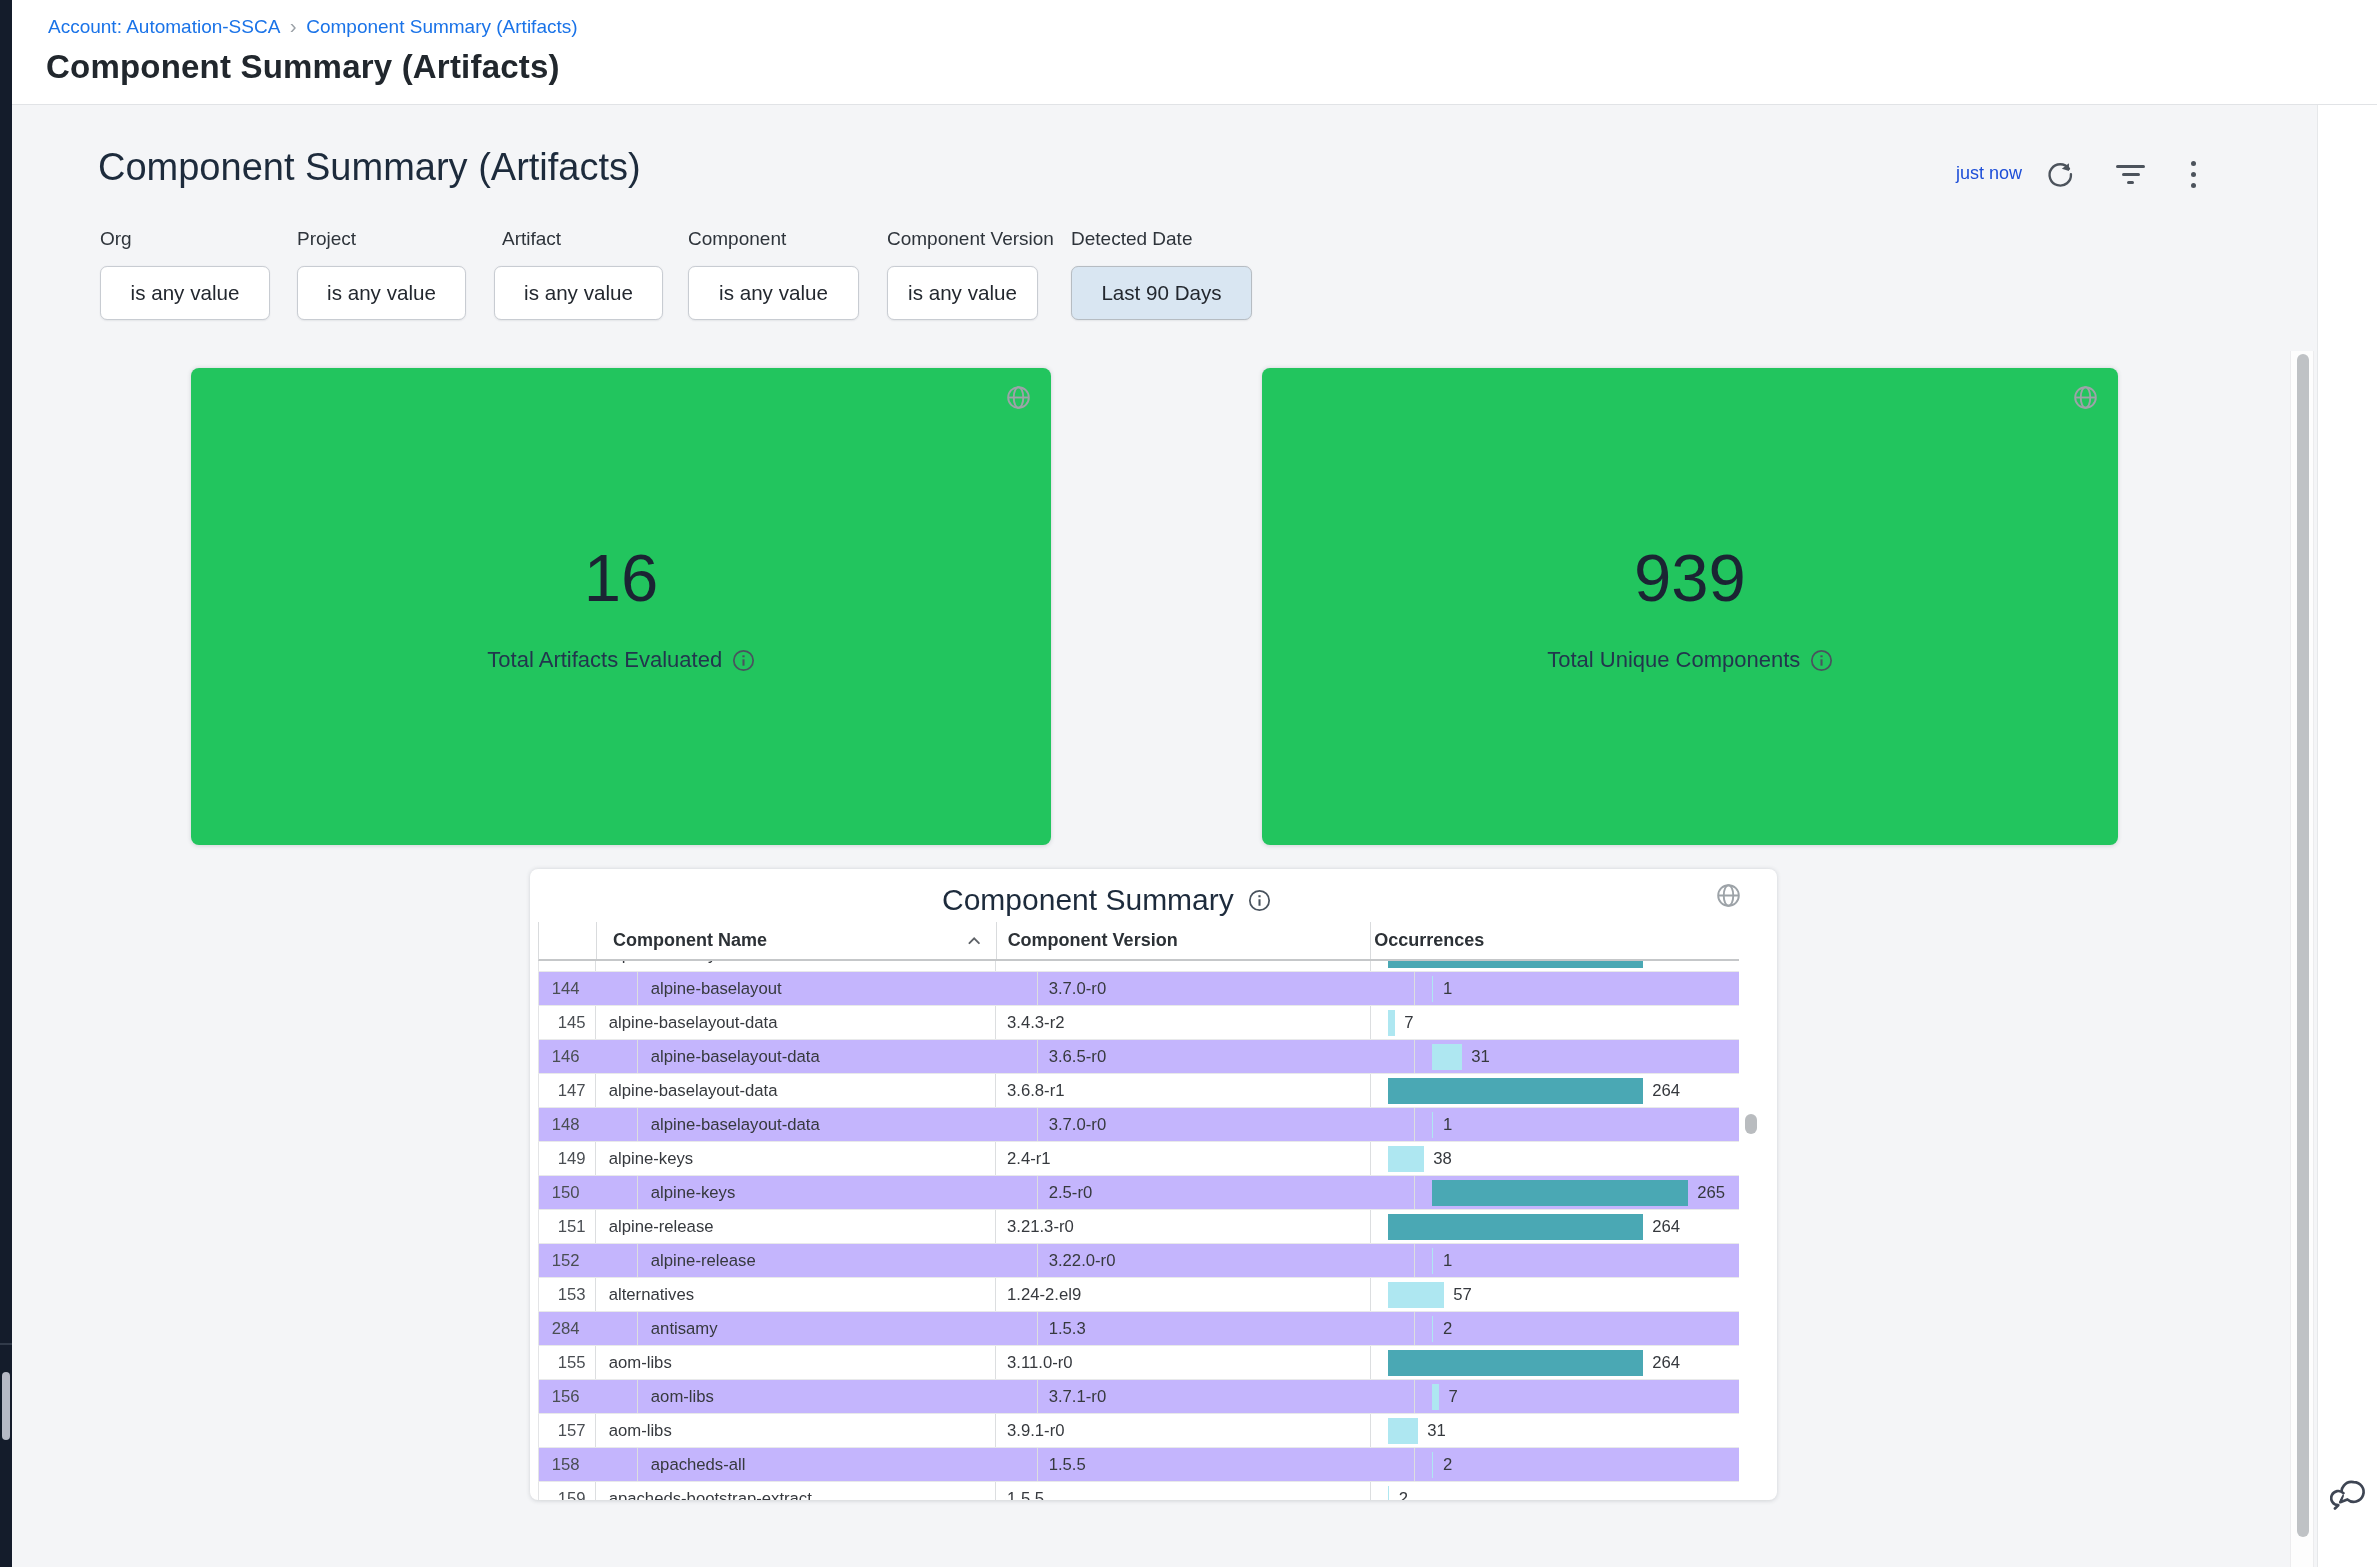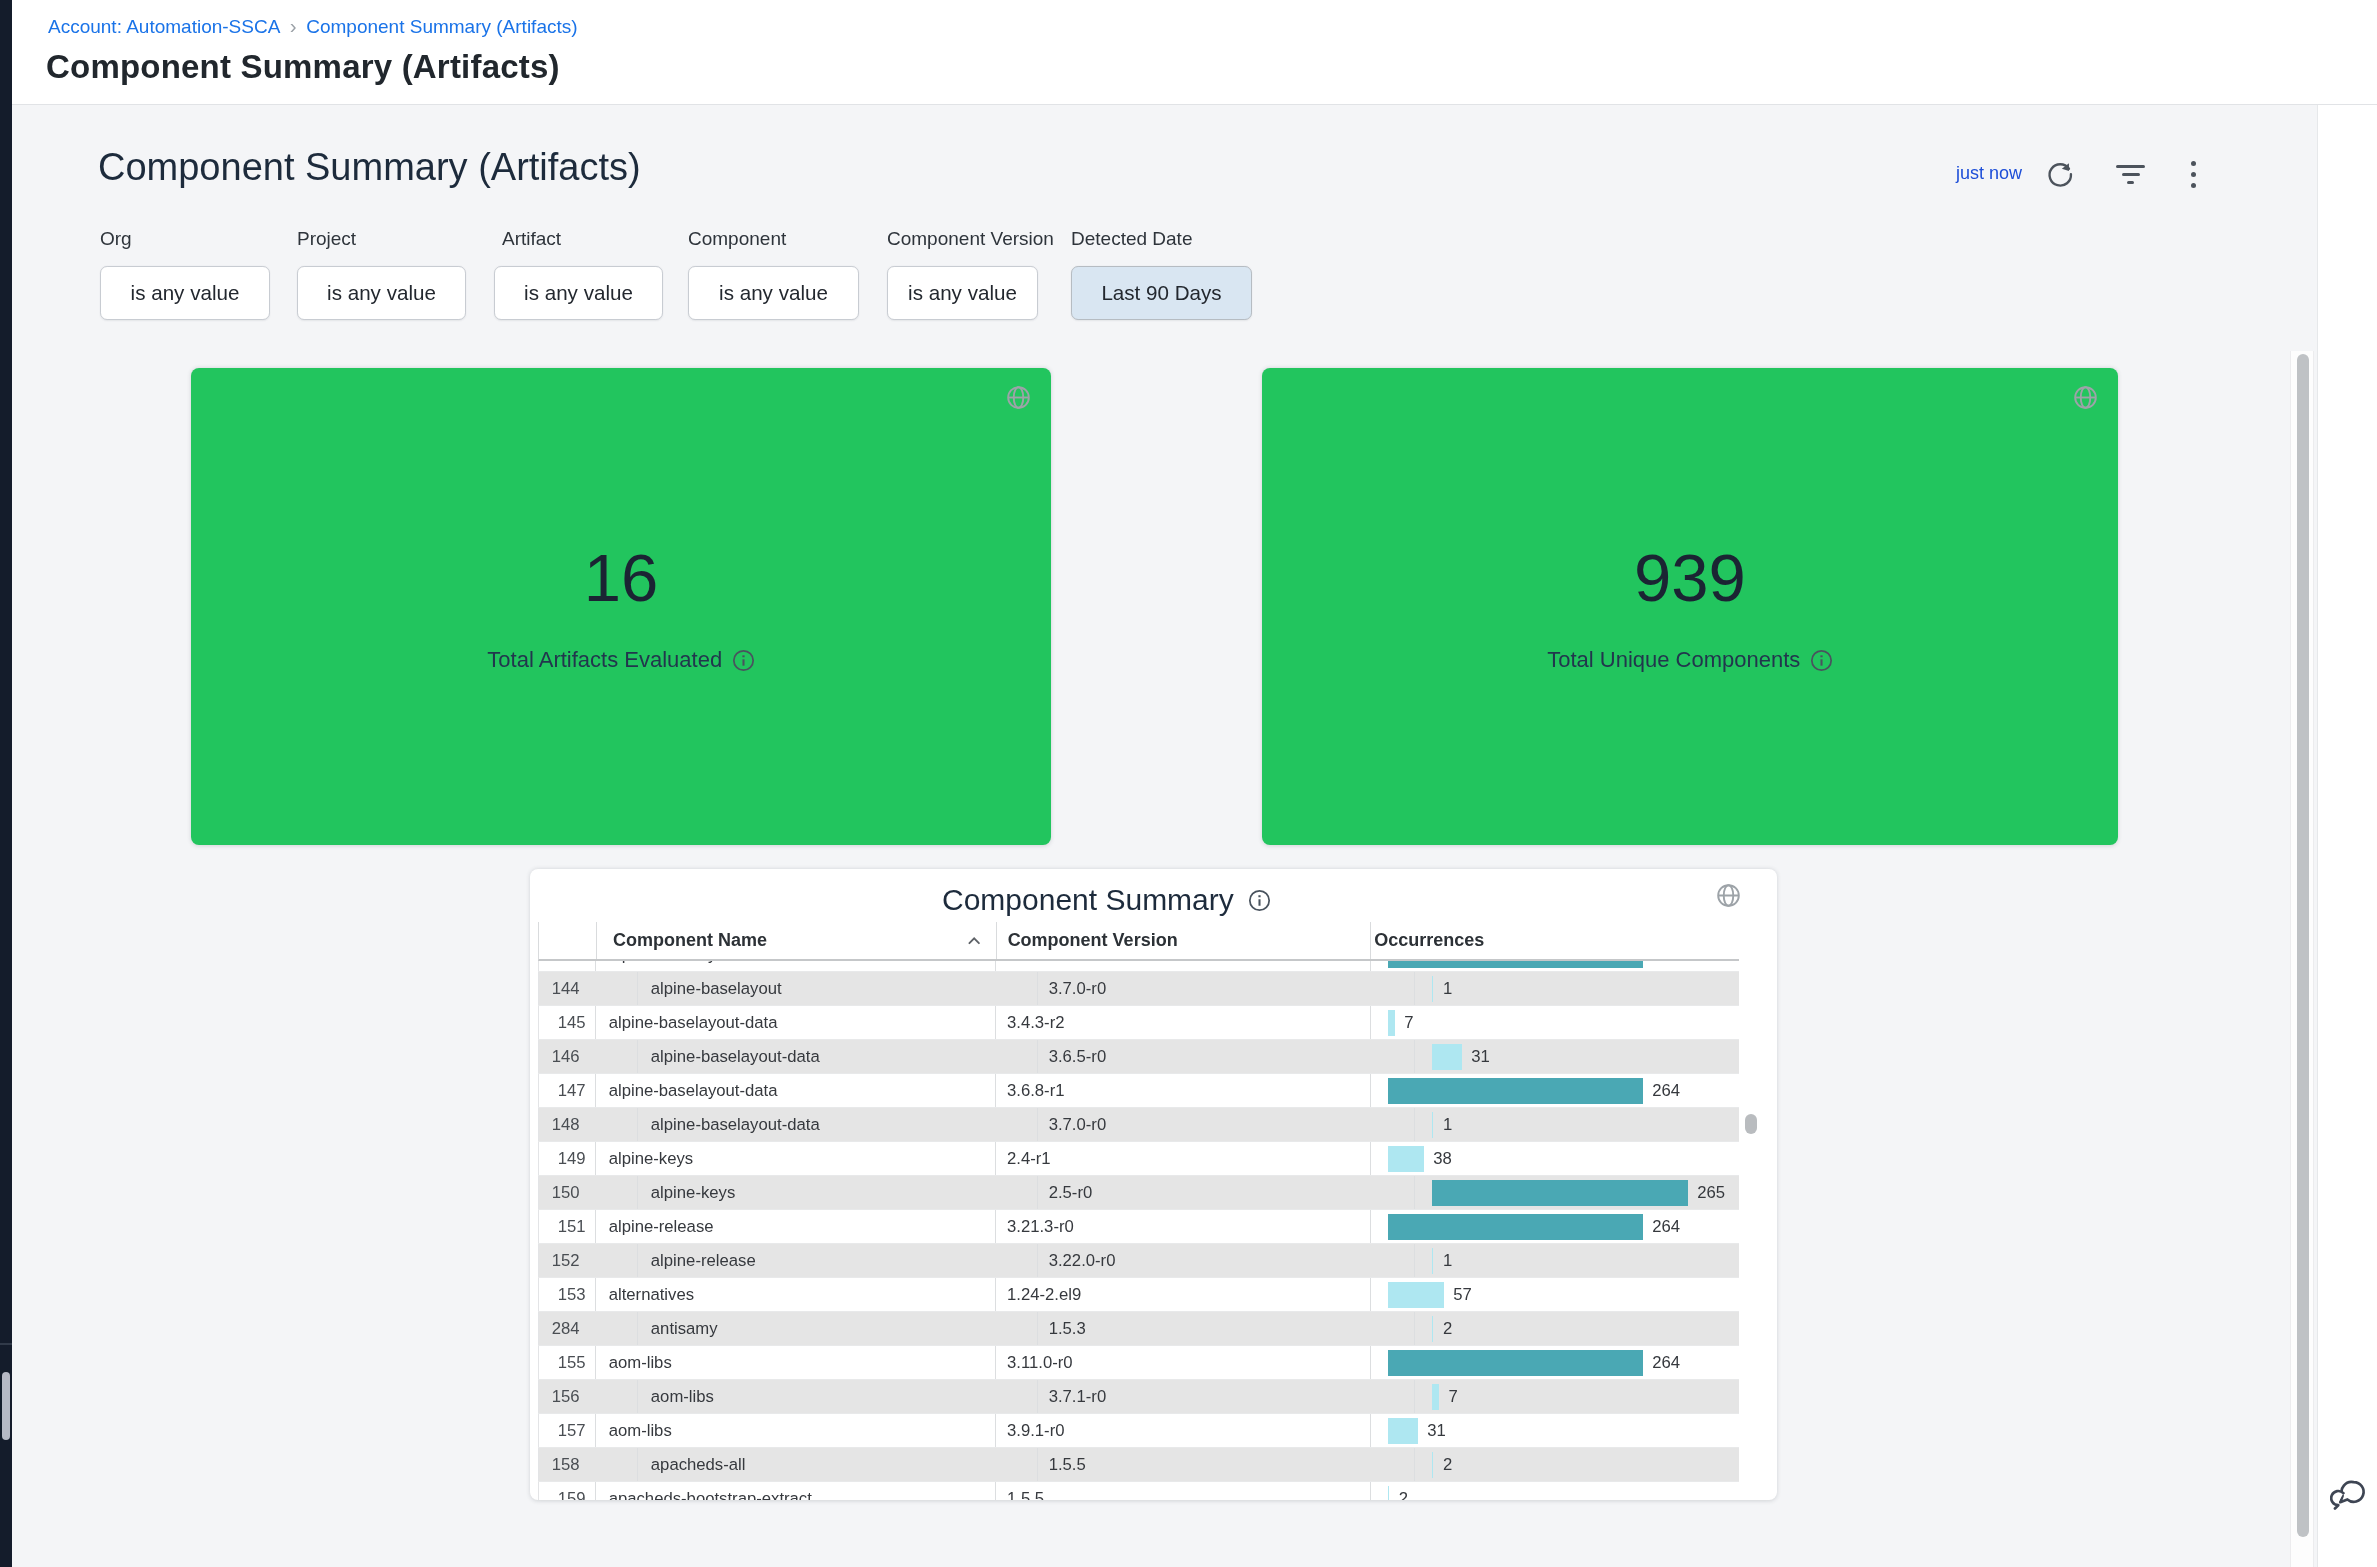--- a/index.html
+++ b/index.html
@@ -84,21 +84,21 @@
   }
   .hdr-cell{display:flex;align-items:center;box-sizing:border-box;position:relative;cursor:pointer;}
   .hdr-cell.c-idx{width:57px;}
   .hdr-cell.c-name{width:400px;border-left:0.8px solid #d9dbdd;padding-left:16px;}
   .hdr-cell.c-ver{width:375px;border-left:0.8px solid #d9dbdd;padding-left:11px;}
   .hdr-cell.c-occ{width:369px;border-left:0.8px solid #d9dbdd;padding-left:3px;}
   .sort-caret{position:absolute;right:14.3px;top:13.5px;}
 
   #table-body{position:absolute;left:8px;top:92px;width:1201px;height:539px;overflow:hidden;}
   .trow{display:flex;height:34px;box-sizing:border-box;border-bottom:0.8px solid #e8e9ea;background:#fff;font-size:16.7px;color:#36393e;}
-  .trow.alt{background:#e5e5e5;gap:48px;}
+  .trow.alt{background:#c4b5fd;gap:48px;}
   .tcell{display:flex;align-items:center;box-sizing:border-box;overflow:hidden;white-space:nowrap;}
   .tcell.c-idx{width:57px;justify-content:flex-end;padding-right:9.5px;color:#4a4e53;border-left:0.8px solid #e3e4e6;}
   .tcell.c-name{width:400px;border-left:0.8px solid #dcdee0;padding-left:12.7px;}
   .tcell.c-ver{width:375px;border-left:0.8px solid #dcdee0;padding-left:11px;}
   .tcell.c-occ{width:369px;border-left:0.8px solid #dcdee0;padding-left:16.7px;position:relative;}
   .bar{height:26px;flex:0 0 auto;}
   .bar.big{background:#4aa8b4;}
   .bar.small{background:#aee7f1;}
   .bar-label{margin-left:9.5px;color:#36393e;}
   .row-clip{height:11px;overflow:hidden;position:relative;}

